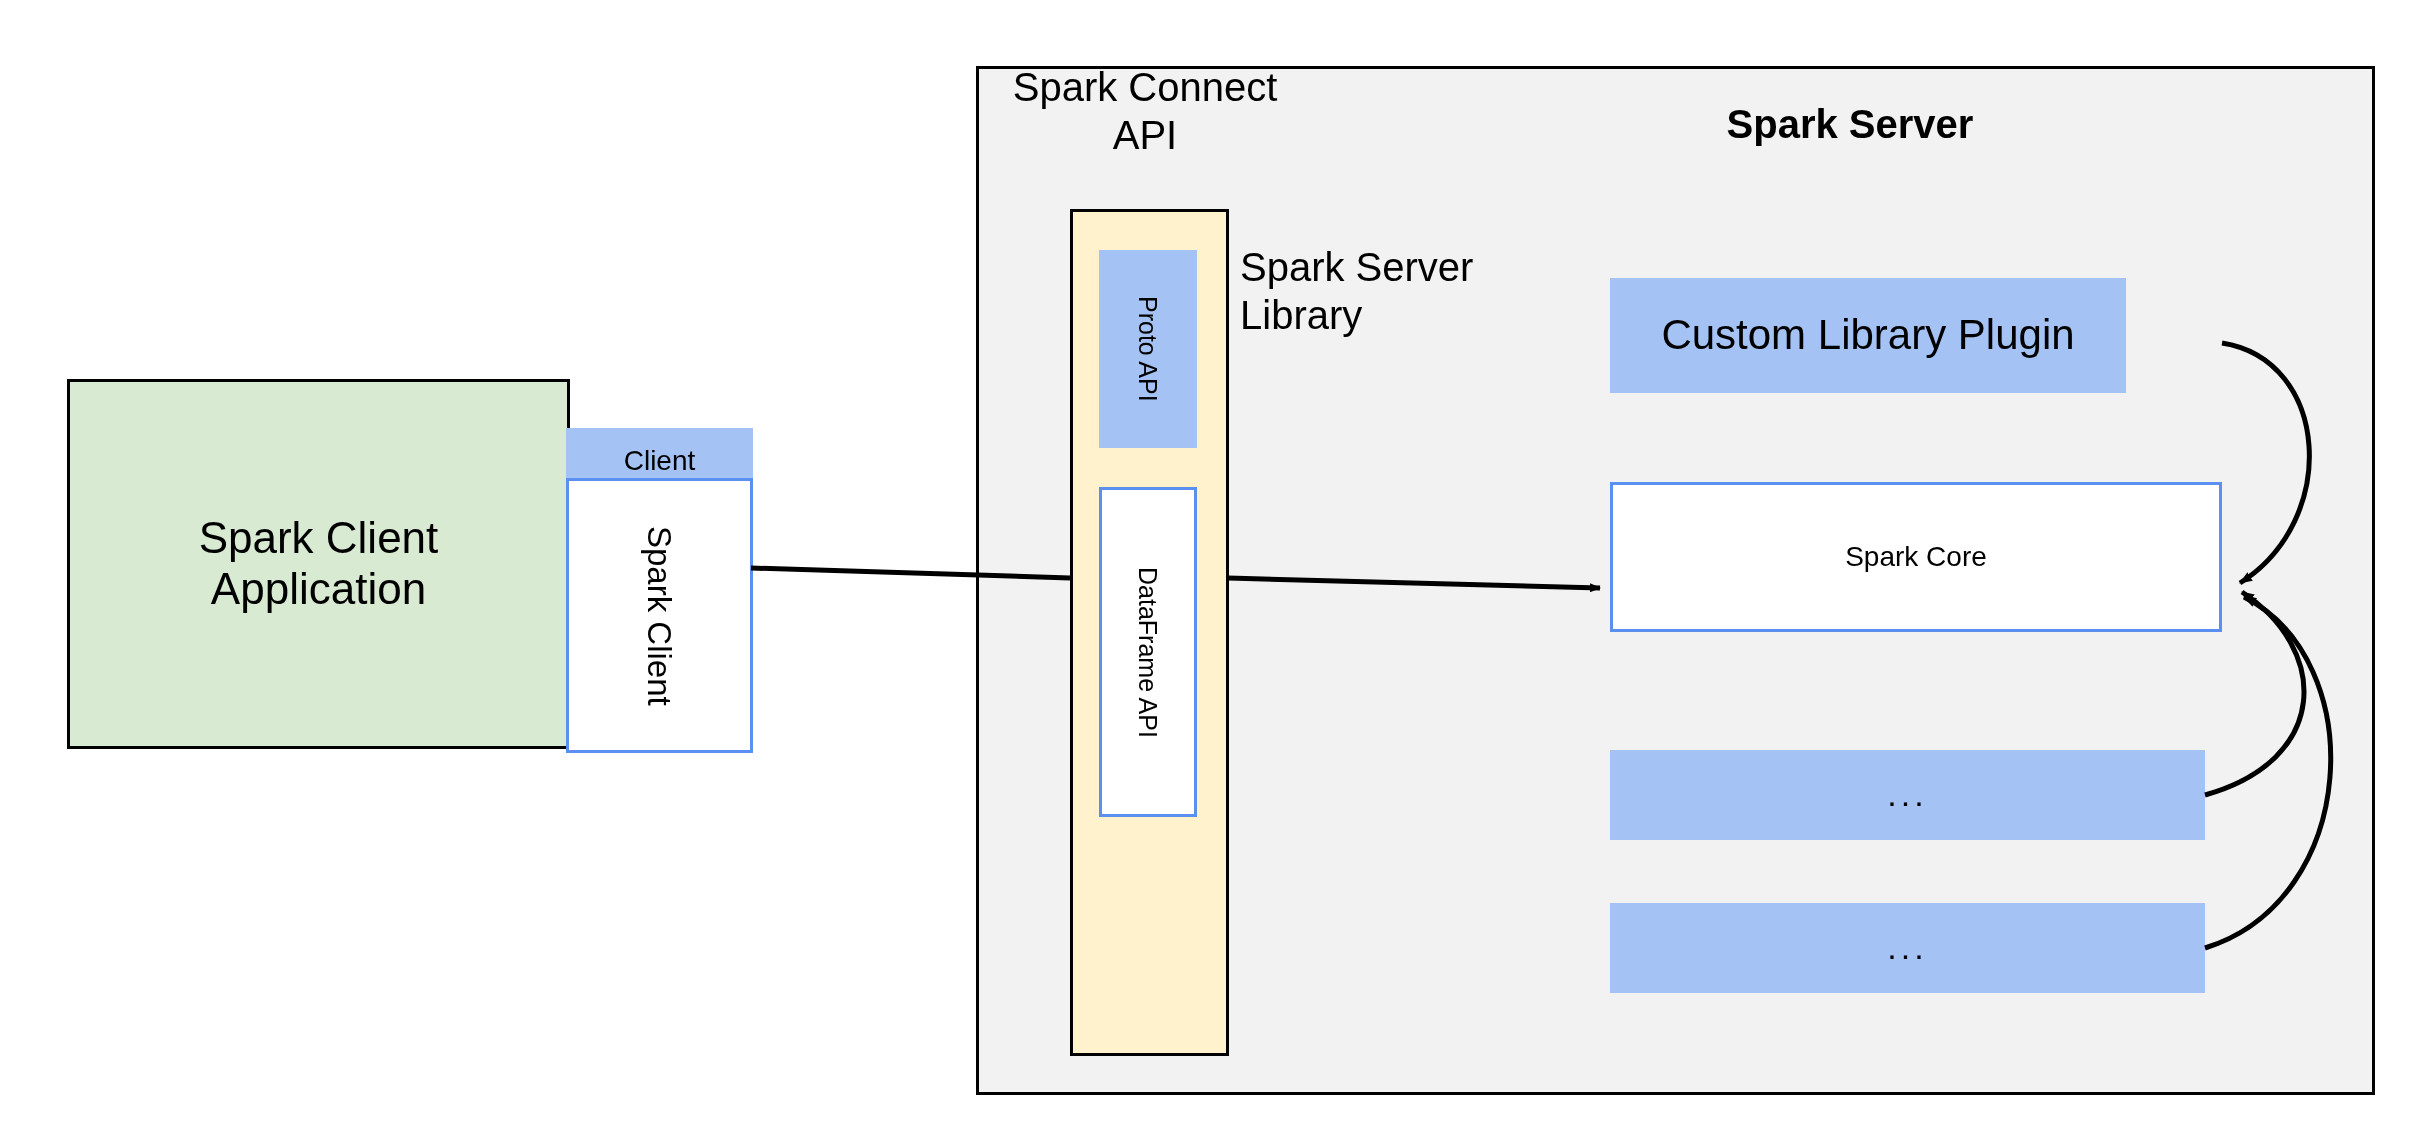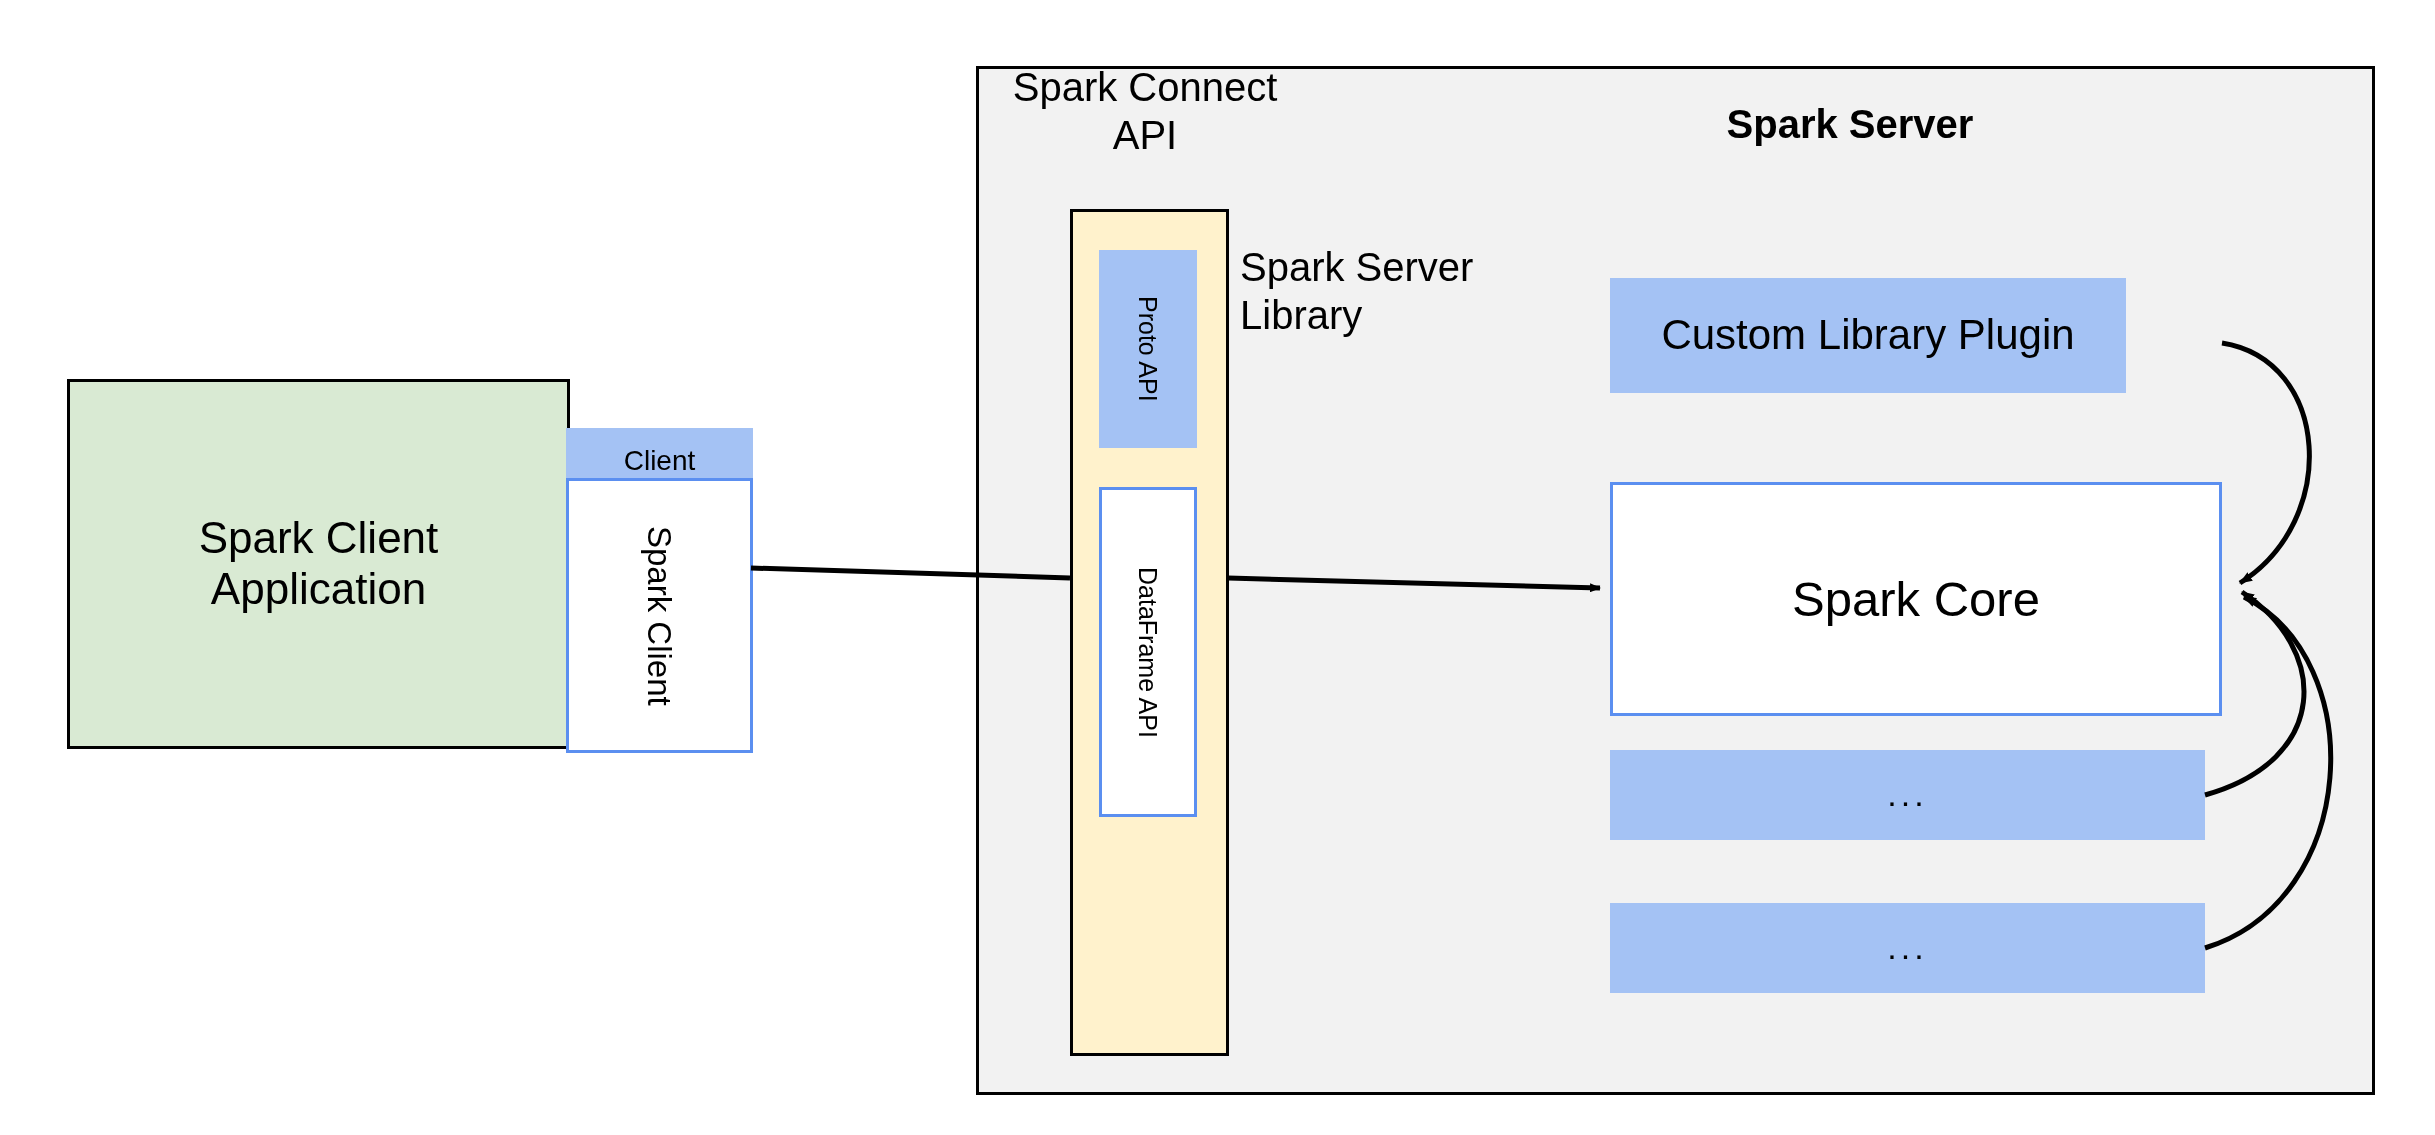--- a/index.html
+++ b/index.html
@@ -146,24 +146,24 @@
     top: 278px;
     width: 516px;
     height: 115px;
     background: #a4c2f4;
     font-size: 42px;
   }
   #spark-core {
     left: 1610px;
     top: 482px;
     width: 612px;
-    height: 234px;
+    height: 150px;
     background: #ffffff;
     border: 3px solid #5b8ff0;
-    font-size: 49px;
+    font-size: 28px;
   }
   #ellipsis-box-1 {
     left: 1610px;
     top: 750px;
     width: 595px;
     height: 90px;
     background: #a4c2f4;
     font-size: 34px;
     letter-spacing: 4px;
   }

